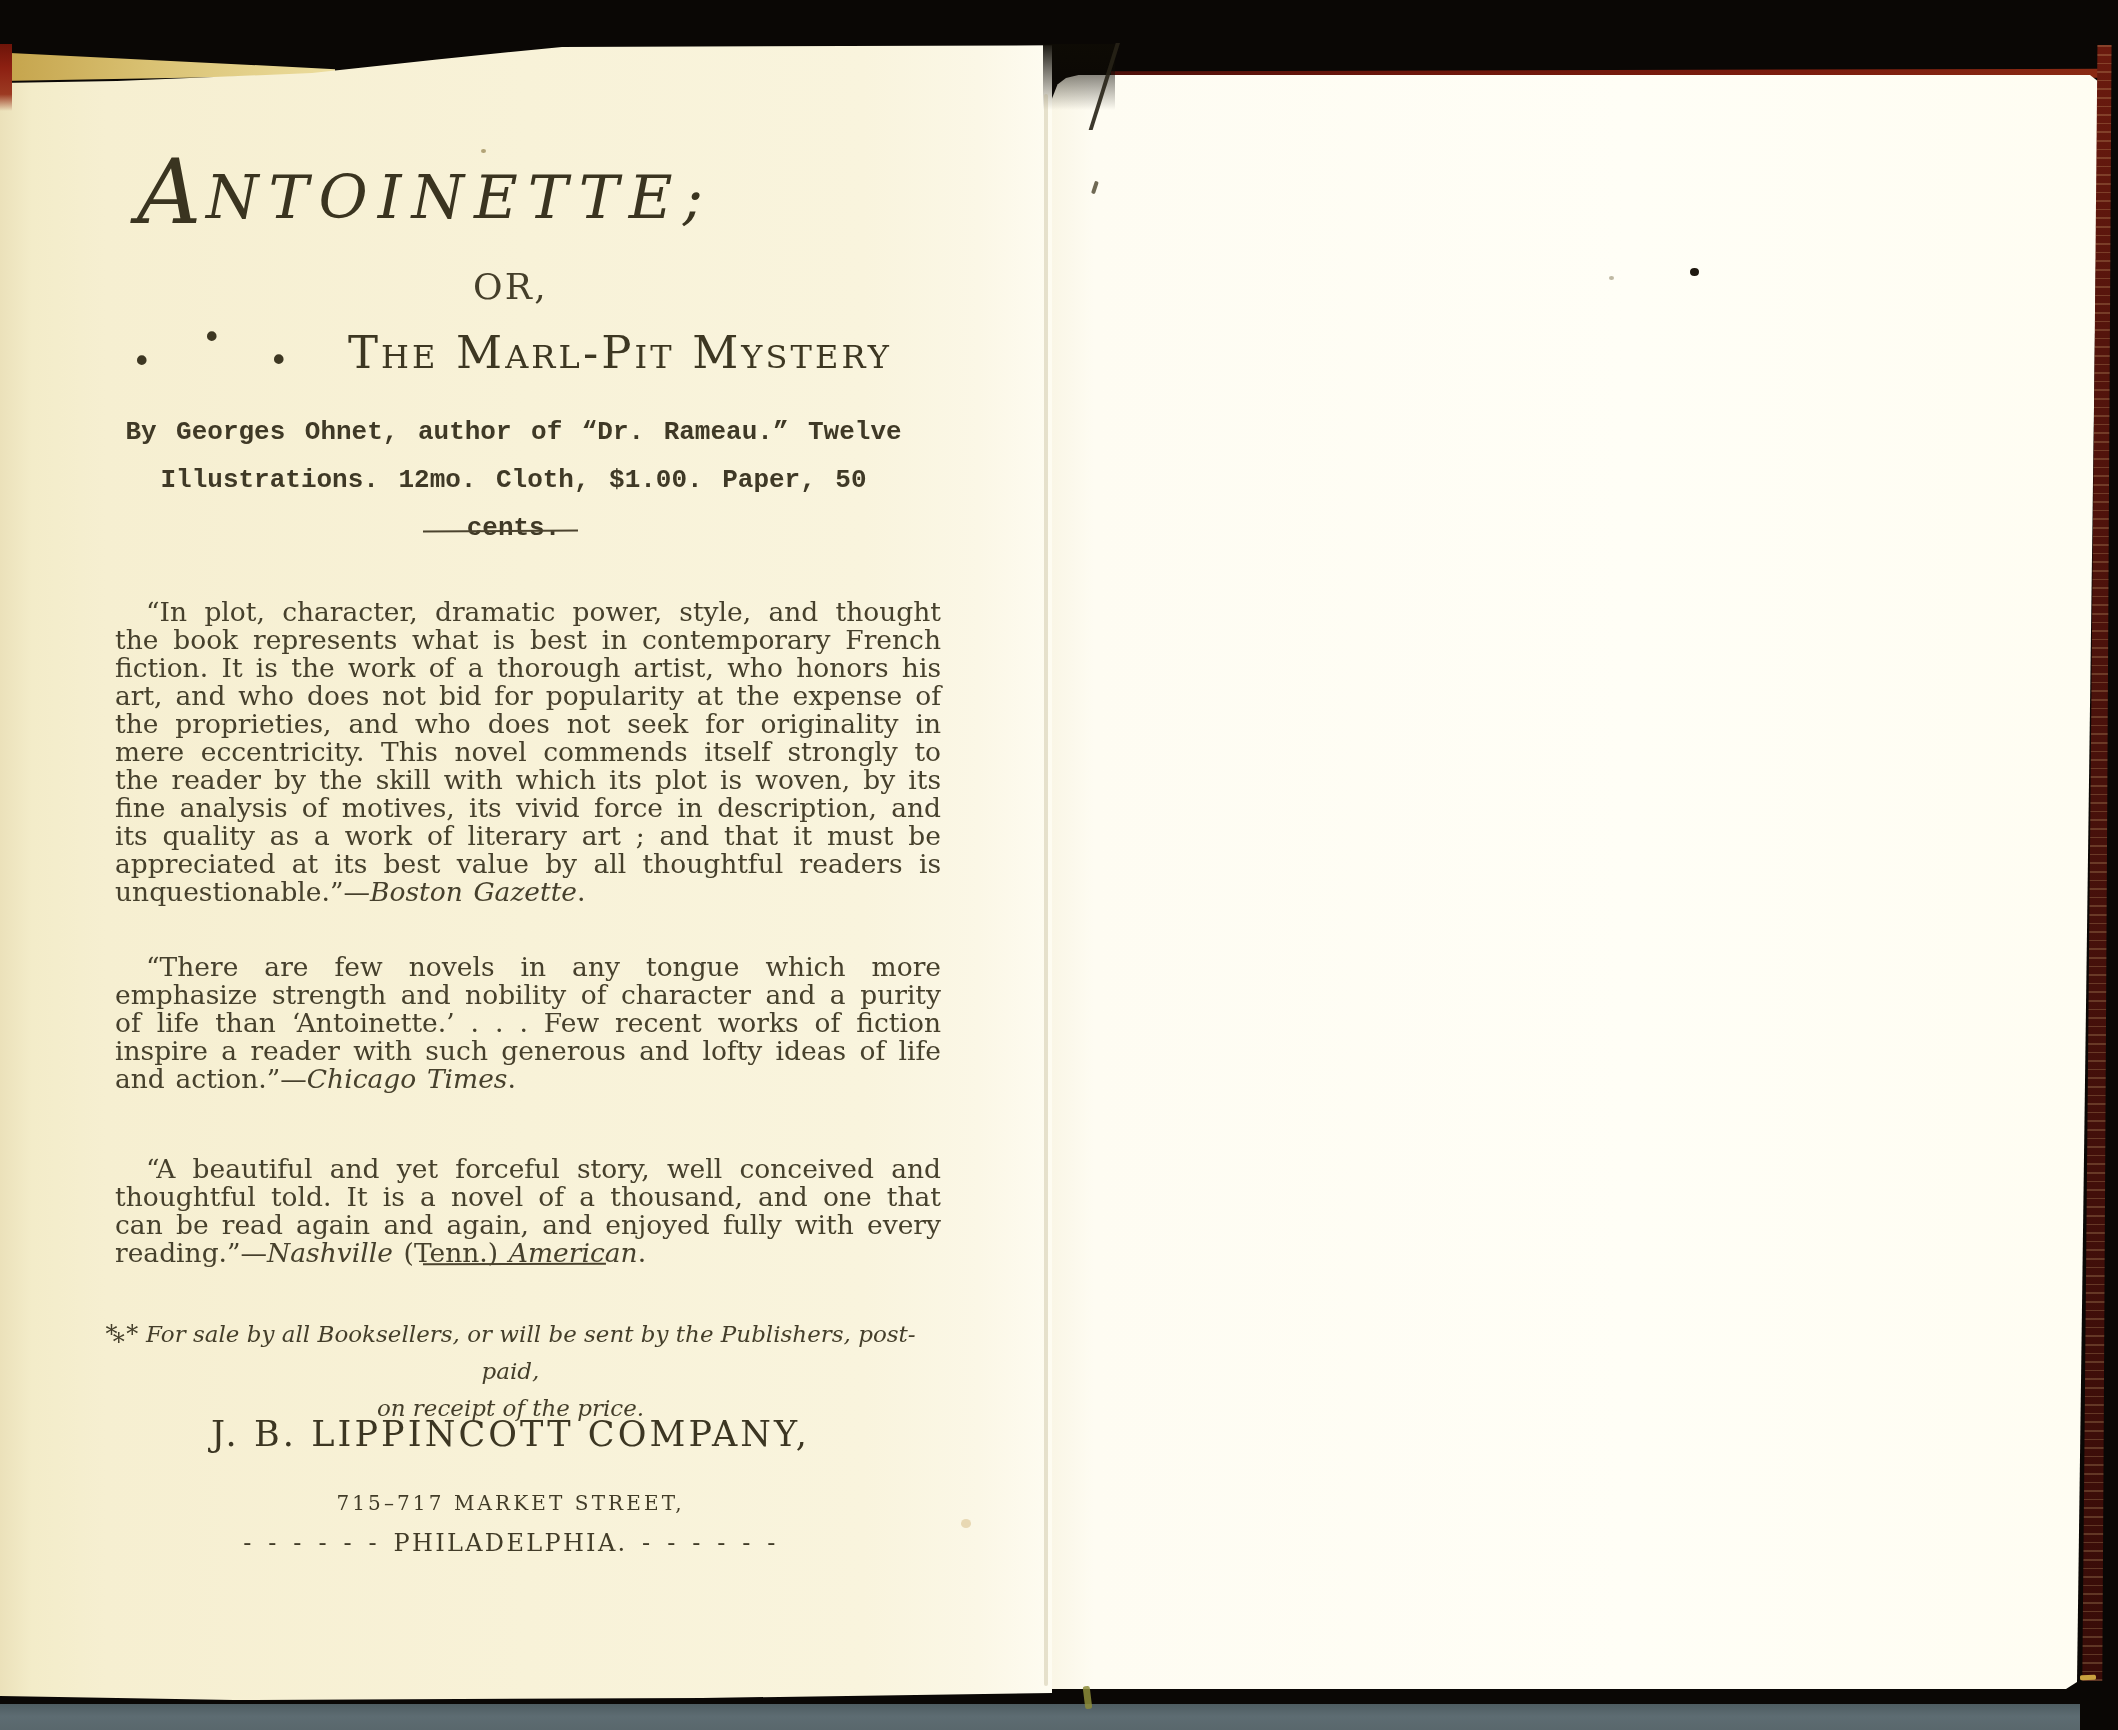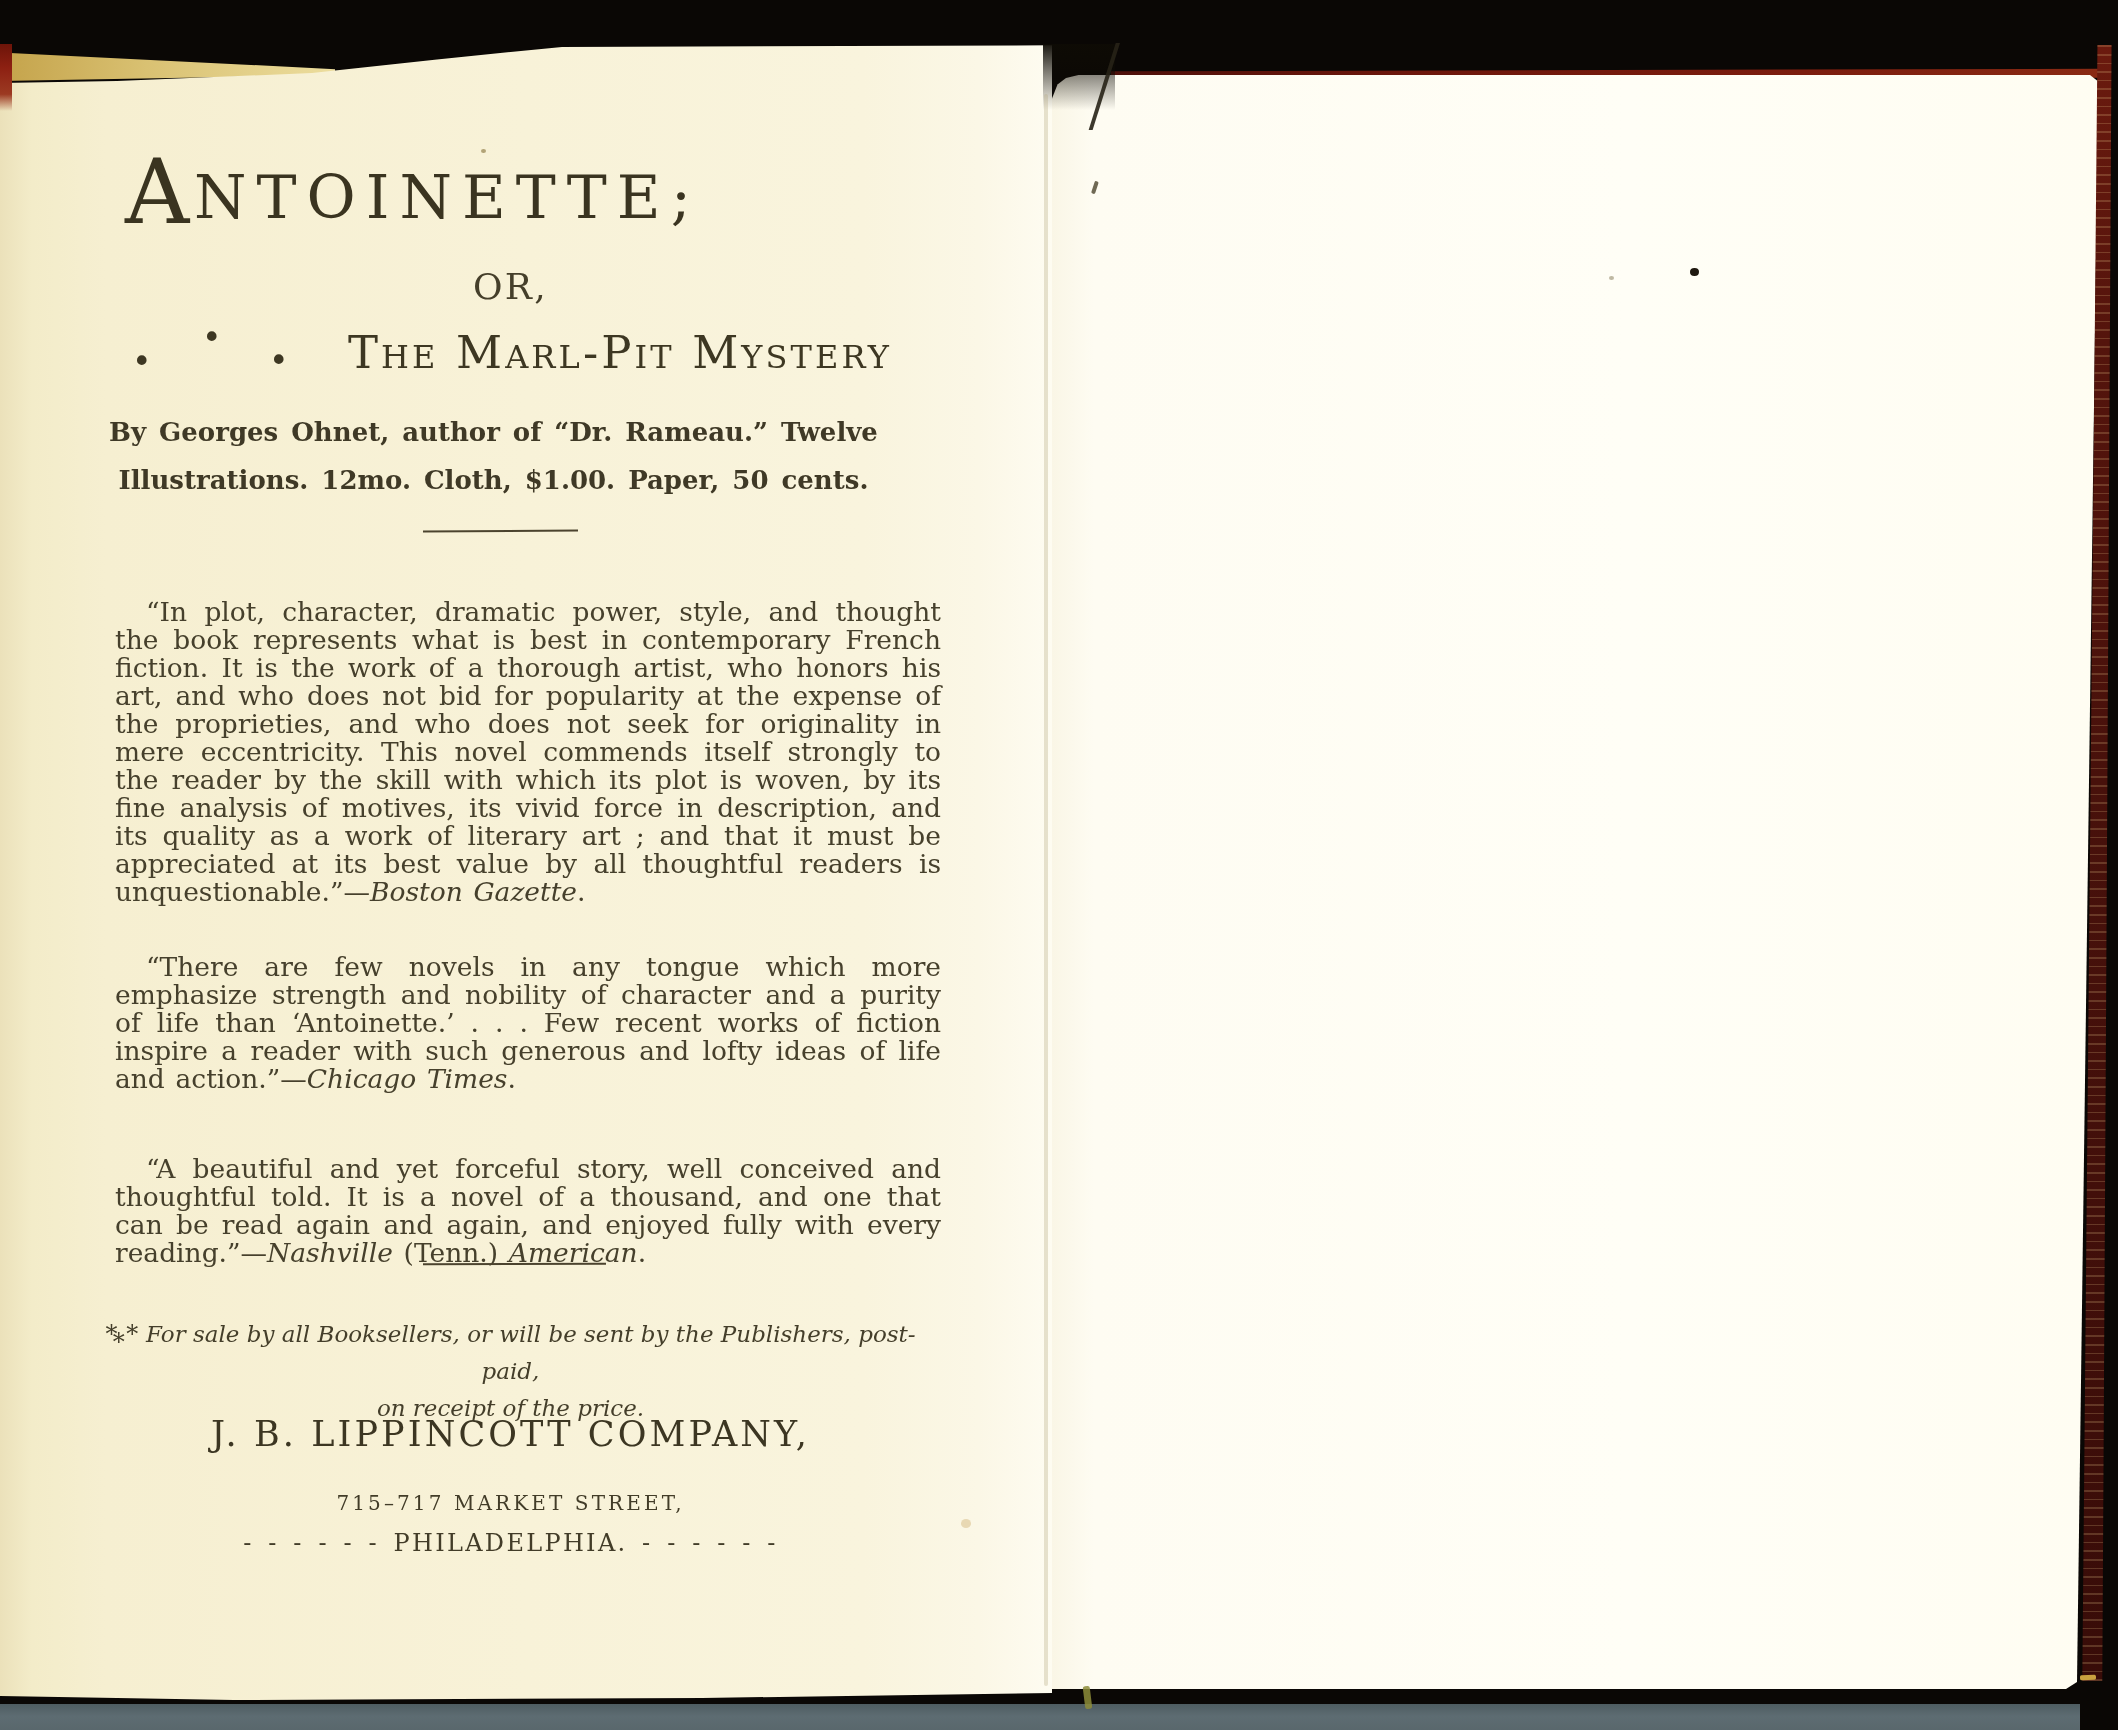--- a/index.html
+++ b/index.html
@@ -71,42 +71,42 @@
   .speck-dot-right-faint{left:1609px;top:276px;width:4.7px;height:3.9px;background:#8a7f5e;opacity:.55;}
   .speck-title-top{left:481px;top:149px;width:4.7px;height:3.9px;background:#b2a377;}
   .speck-gutter-tick{left:1093px;top:181px;width:3.9px;height:12.5px;border-radius:1.6px;
     background:#4b432c;opacity:.8;transform:rotate(18deg);}
   .stain-lower{left:961px;top:1519px;width:10px;height:8.6px;background:#d9c08a;opacity:.55;}
   .speck-gutter-bottom{left:1084px;top:1686px;width:7px;height:23.4px;border-radius:2.3px;
     background:#8d8c3a;opacity:.85;transform:rotate(-7deg);}
   
   .print{position:absolute;color:#46402c;}
   .page-title{
-    left:125px;top:105px;
-    font-size:60px;letter-spacing:10px;color:#3a3420;line-height:1;white-space:nowrap;
+    left:137px;top:105px;
+    font-size:60px;letter-spacing:10px;color:#3a3420;line-height:1;white-space:nowrap;font-style:italic;
   }
   .big-initial{font-size:89px;vertical-align:-5.5px;letter-spacing:4.7px;}
   .or-label{
     left:140px;top:223px;width:741px;text-align:center;
     font-size:36px;letter-spacing:2.3px;color:#453f2a;
   }
   .asterism-dot{
     position:absolute;font-size:74px;line-height:74px;color:#3d3722;
   }
   .dot-0{left:130px;top:258px;}
   .dot-1{left:200px;top:234px;}
   .dot-2{left:267px;top:257px;}
   .subtitle{
     left:348px;top:287px;
     font-size:45px;letter-spacing:3.1px;color:#3d3722;
     font-variant:small-caps;text-transform:capitalize;white-space:nowrap;line-height:1;
   }
   .byline{
-    left:98px;top:365px;width:791px;text-align:center;
-    font-size:26px;font-weight:bold;line-height:48px;word-spacing:3.9px;color:#3f3926;
+    left:118px;top:365px;width:791px;text-align:center;
+    font-size:26px;font-weight:bold;line-height:48px;word-spacing:3.9px;color:#3f3926;font-family:Liberation Mono, monospace;
   }
   .rule{position:absolute;background:#4b432e;height:2.3px;}
   .rule-1{left:423px;top:487px;width:155px;transform:rotate(-0.3deg);}
   .rule-2{left:423px;top:1220px;width:183px;transform:rotate(-0.2deg);}
   .review{
     left:115px;top:528px;width:826px;
     font-size:26.5px;line-height:28px;text-align:justify;text-indent:31px;
     color:#46402c;word-spacing:2.3px;
   }
   .review-2{top:894px;margin-top:16px;}

